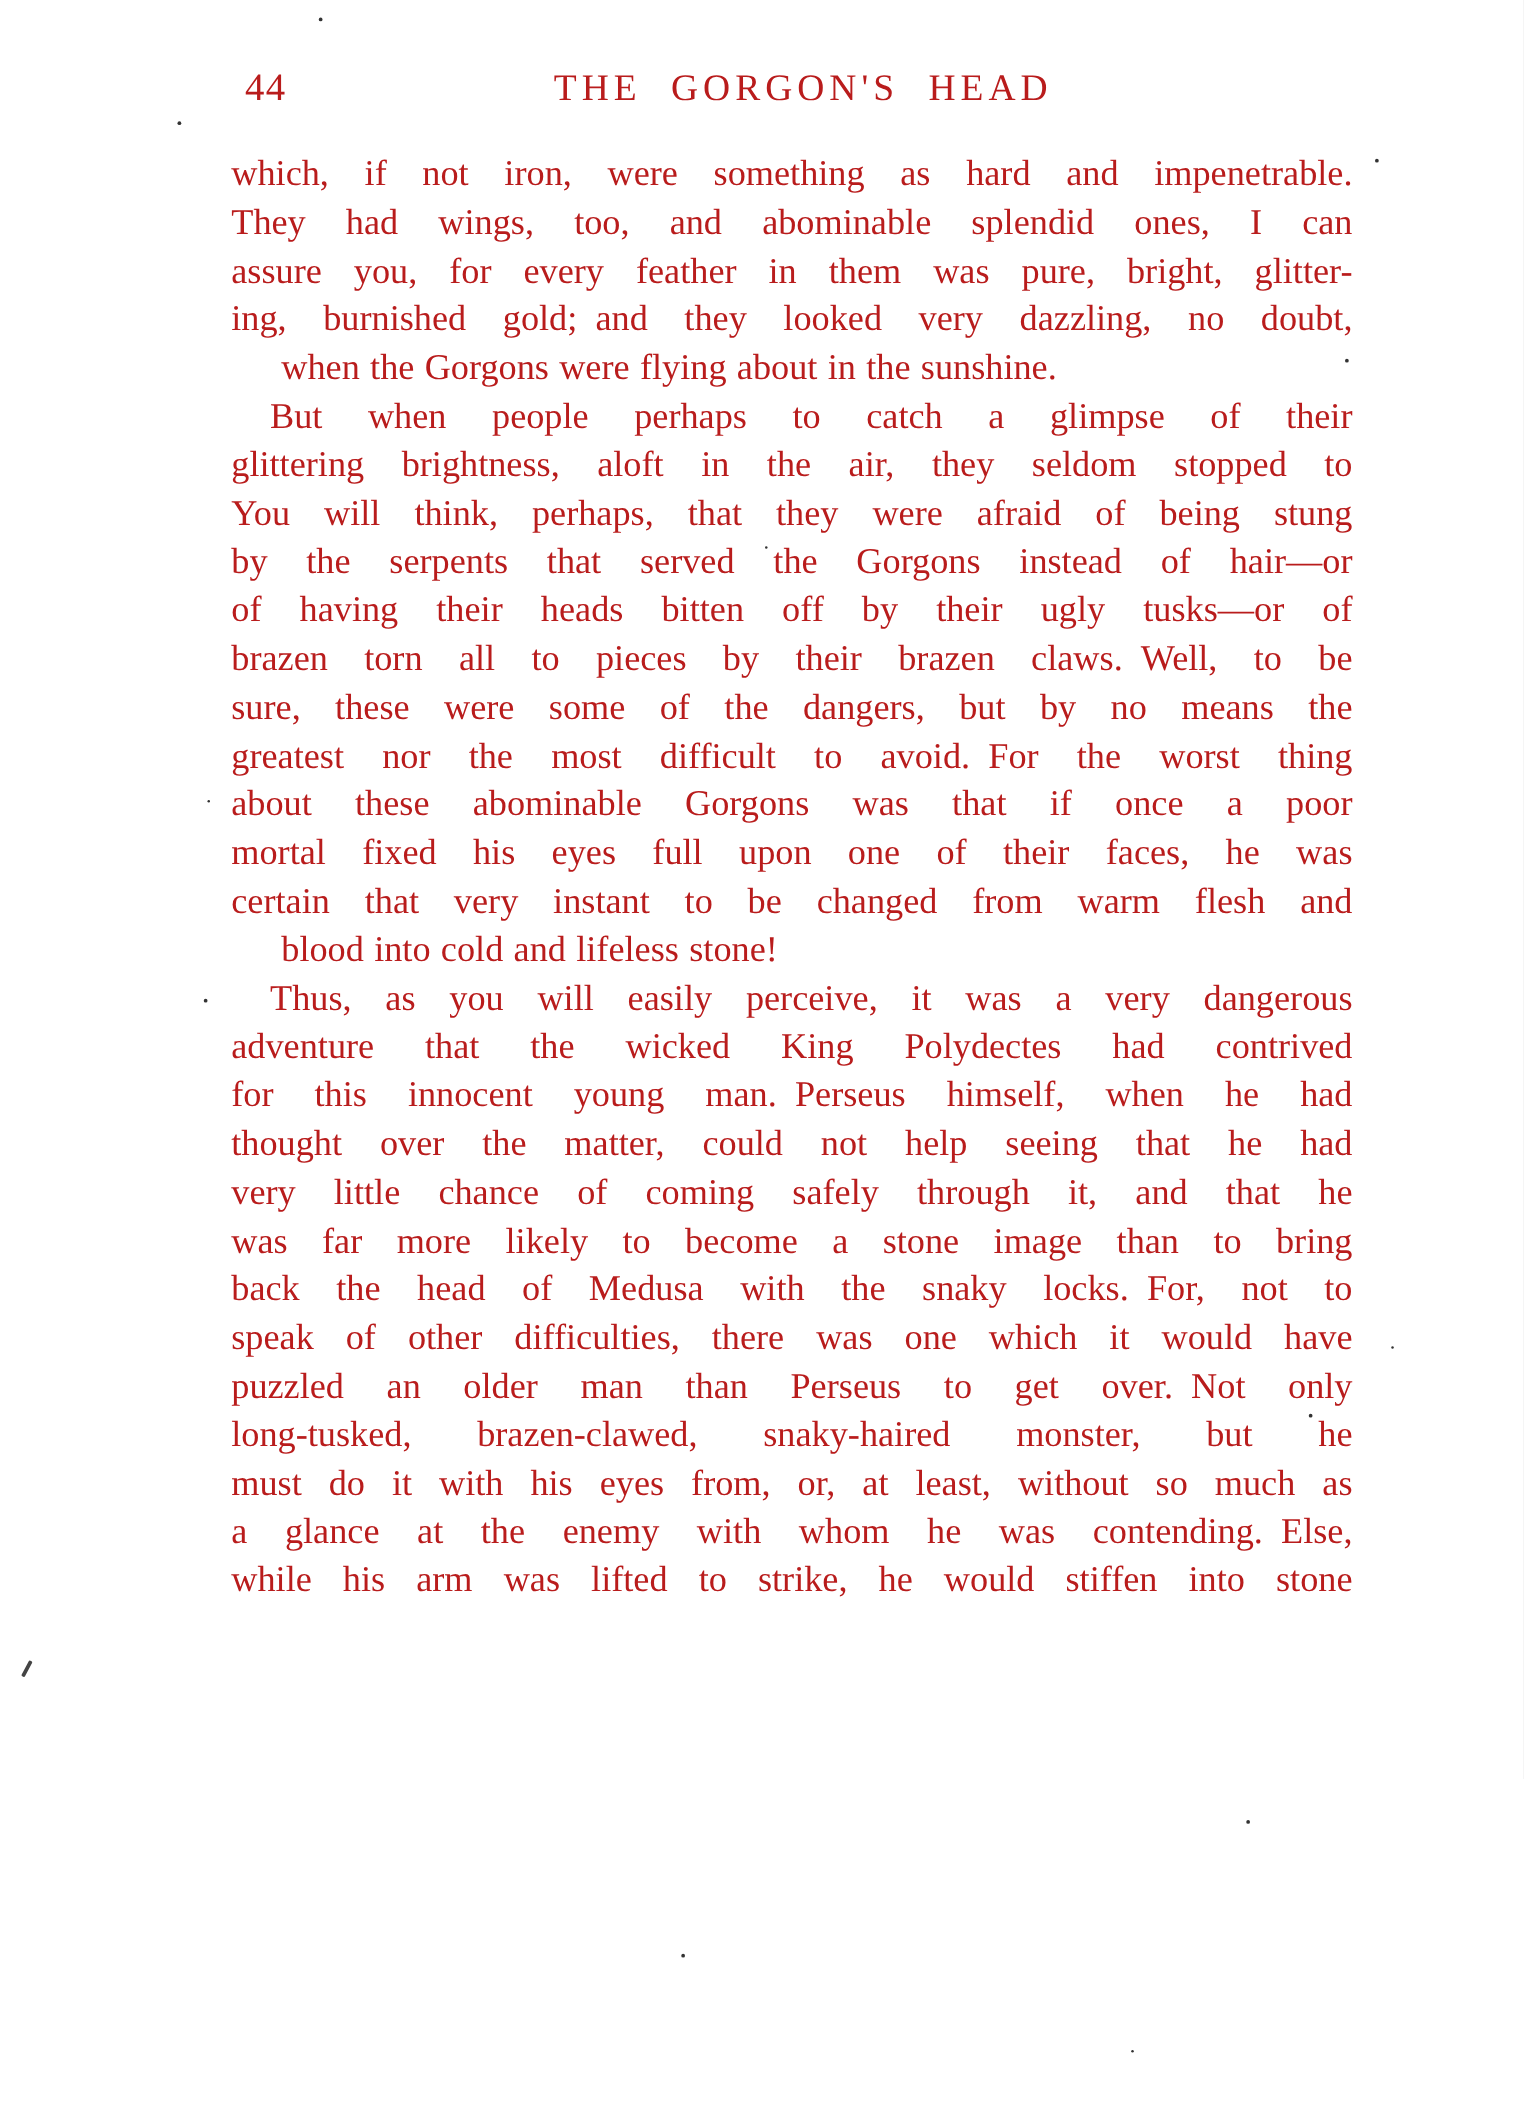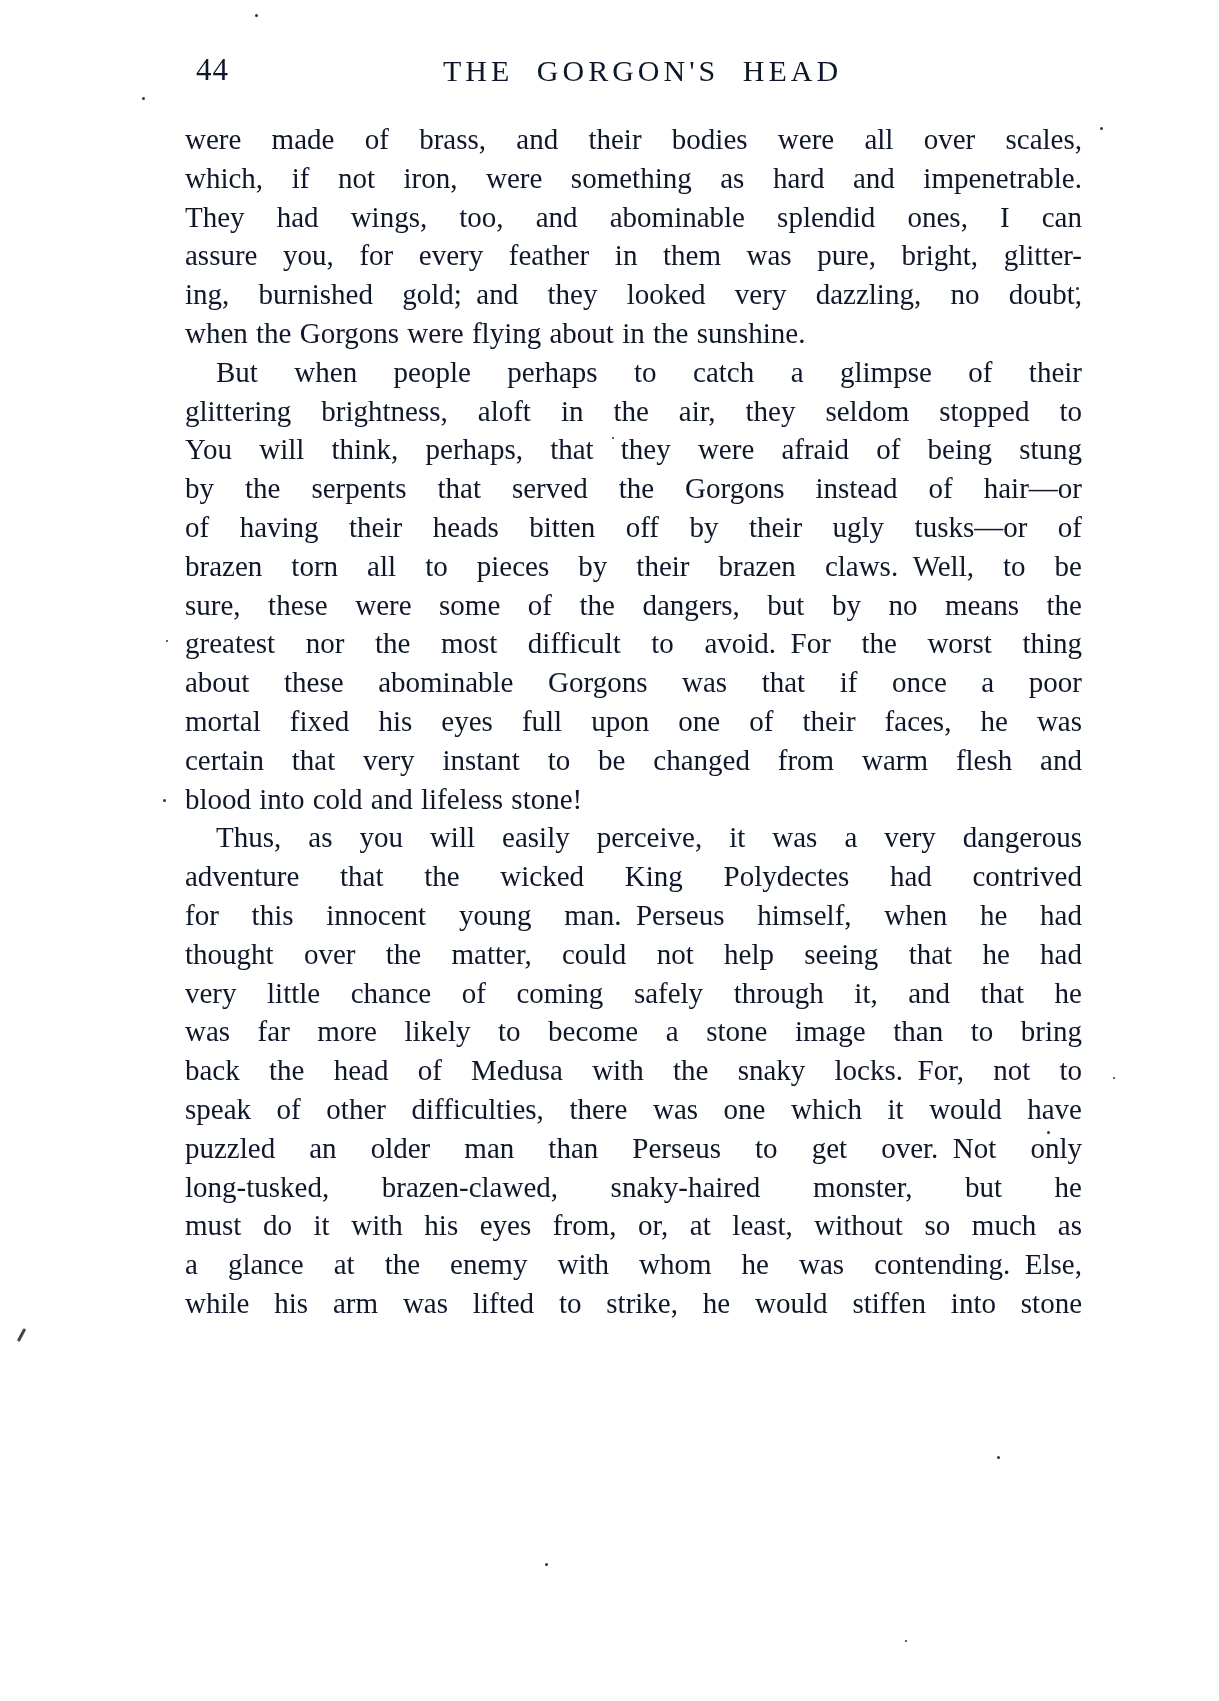--- a/index.html
+++ b/index.html
@@ -1,21 +1,21 @@
 <!DOCTYPE html>
 <html><head>
 <meta charset="utf-8">
 <style>
   html, body { margin: 0; padding: 0; background: #e8e8e8; }
   .page {
     position: relative;
     width: 1219px;
     height: 1701px;
     background: #ffffff;
-    color: #0f172a;
+    color: #b91c1c;
     font-family: "Liberation Serif", "DejaVu Serif", serif;
     overflow: hidden;
     margin: 0 auto;
   }
   .pagenum {
     position: absolute;
     left: 196px;
     top: 53px;
     font-size: 31px;
     line-height: 33px;
@@ -39,21 +39,21 @@
   }
   .para { margin: 0; padding: 0; }
   .line {
     font-size: 29px;
     line-height: 38.8px;
     text-align: justify;
     text-align-last: justify;
     word-spacing: 1px;
   }
   .line.indent { padding-left: 31px; }
-  .line.lastline { text-align-last: left; }
+  .line.lastline { text-align-last: left; margin-left: 40px; }
   .speck {
     position: absolute;
     background: #333333;
     border-radius: 50%;
     display: block;
   }
   .speck.slash {
     border-radius: 1px;
     transform: rotate(28deg);
     background: #444444;
@@ -61,21 +61,20 @@
 </style>
 </head>
 <body>
 
 <div class="page">
   <span class="pagenum">44</span>
   <div class="running-title">THE GORGON'S HEAD</div>
 
   <div class="body-text" id="page-body">
       <div class="para">
-        <div class="line">were made of brass, and their bodies were all over scales,</div>
         <div class="line">which, if not iron, were something as hard and impenetrable.</div>
         <div class="line">They had wings, too, and abominable splendid ones, I can</div>
         <div class="line">assure you, for every feather in them was pure, bright, glitter-</div>
         <div class="line">ing, burnished gold; and they looked very dazzling, no doubt,</div>
         <div class="line lastline">when the Gorgons were flying about in the sunshine.</div>
       </div>
       <div class="para">
         <div class="line indent">But when people perhaps to catch a glimpse of their</div>
         <div class="line">glittering brightness, aloft in the air, they seldom stopped to</div>
         <div class="line">You will think, perhaps, that they were afraid of being stung</div>

